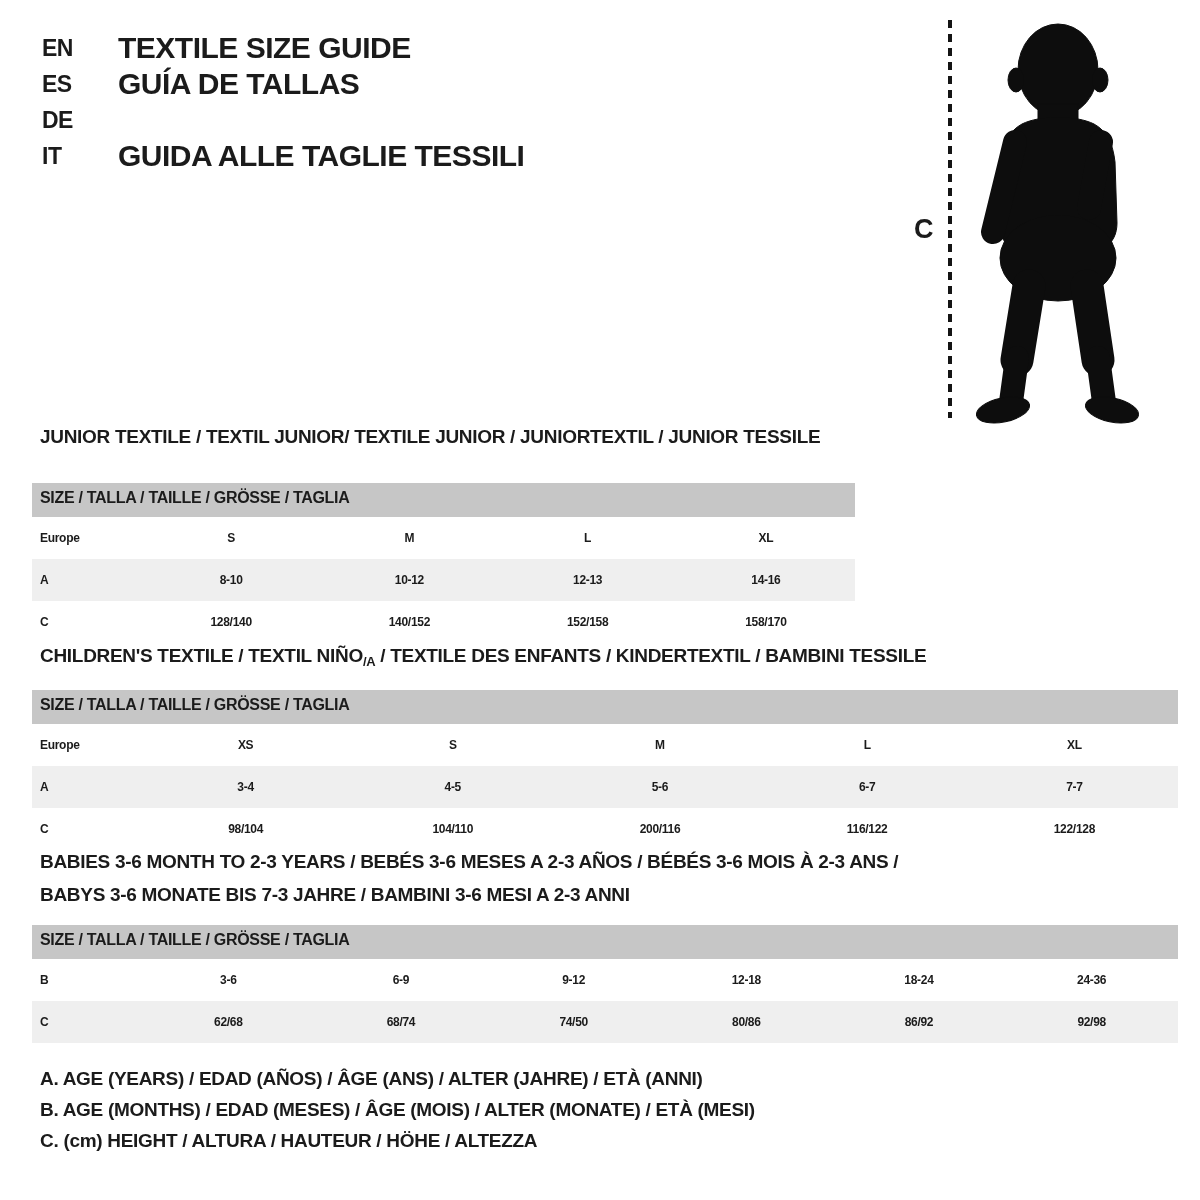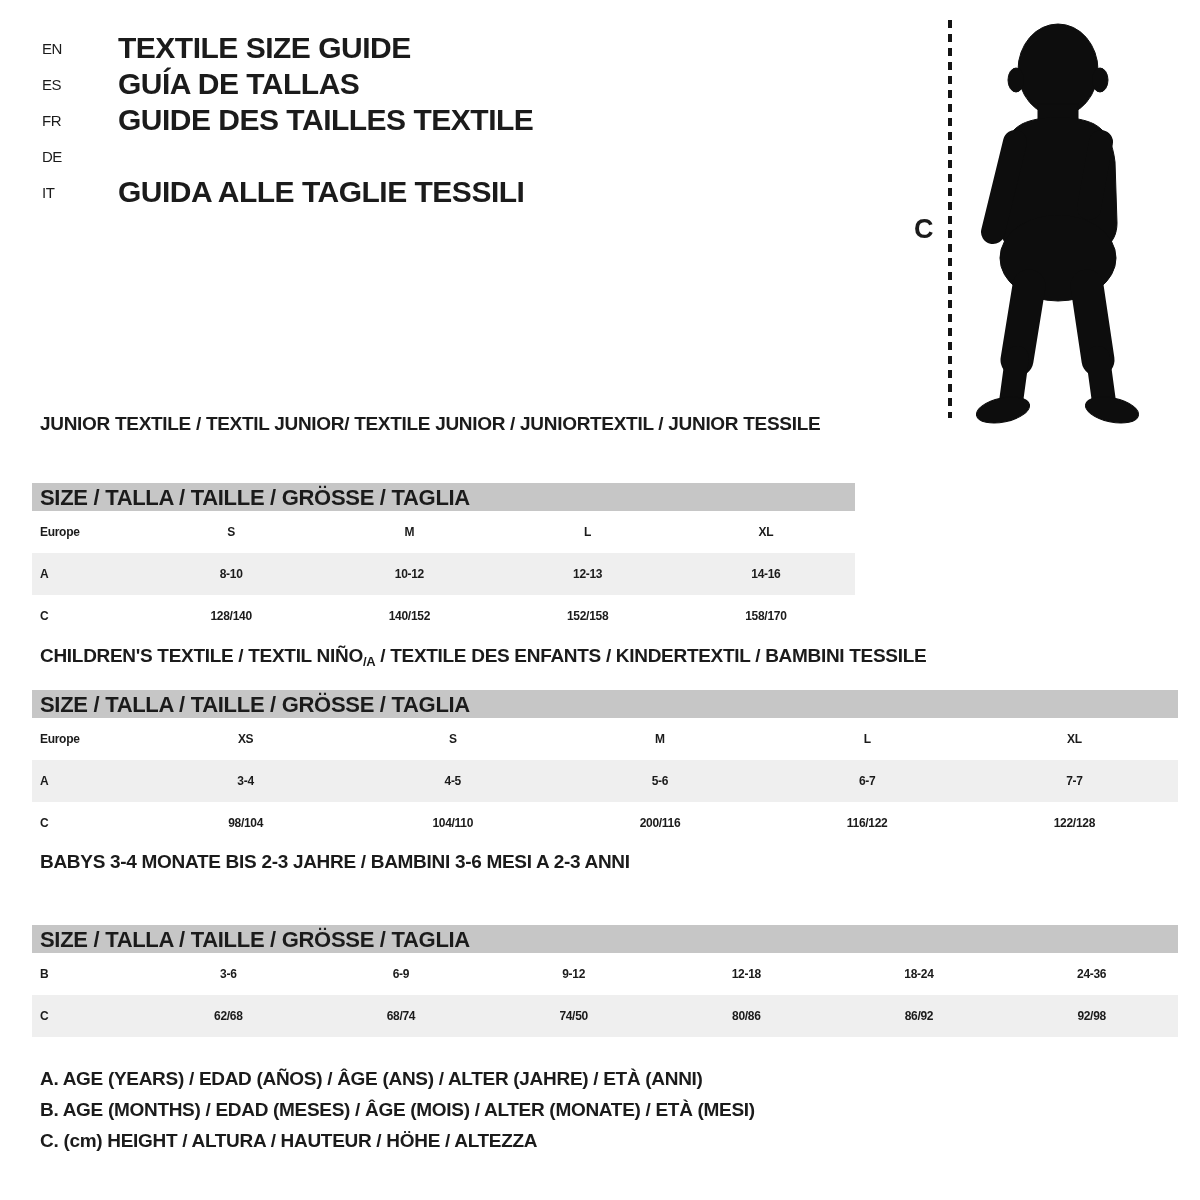--- a/index.html
+++ b/index.html
@@ -12,21 +12,21 @@
   body{
     width:1200px;height:1200px;background:#ffffff;
     font-family:"Liberation Sans", sans-serif;
     color:var(--text);
   }
   .page{position:relative;width:1200px;height:1200px;overflow:hidden;}
 
   
   .lang-list{position:absolute;top:30px;left:42px;}
   .lang-row{display:flex;height:36px;align-items:center;}
-  .lang-code{width:76px;font-weight:normal;font-size:15px;letter-spacing:-0.5px;}
+  .lang-code{width:76px;font-weight:bold;font-size:23px;letter-spacing:-0.5px;}
   .lang-title{font-weight:bold;font-size:30px;letter-spacing:-0.5px;white-space:nowrap;}
 
   
   .figure{position:absolute;top:14px;left:912px;width:250px;height:412px;}
   .dash-line{
     position:absolute;left:36px;top:6px;width:4px;height:398px;
     background:repeating-linear-gradient(to bottom, #141414 0 8px, transparent 8px 14px);
   }
   .figure-label{position:absolute;left:2px;top:200px;font-weight:bold;font-size:27px;}
   .baby-svg{position:absolute;left:58px;top:4px;}
@@ -35,22 +35,22 @@
   .sec-title{
     position:absolute;left:40px;font-weight:bold;font-size:19px;
     letter-spacing:-0.3px;white-space:nowrap;
   }
   .sub{font-size:13px;vertical-align:-4px;font-weight:bold;}
   .title-line{line-height:33px;}
 
   
   .tbl-wrap{position:absolute;left:32px;}
   .size-head{
-    background:var(--header-bar);height:28px;line-height:30px;
-    padding-left:8px;font-weight:bold;font-size:22px;letter-spacing:-0.3px;
+    background:var(--header-bar);height:34px;line-height:30px;
+    padding-left:8px;font-weight:bold;font-size:16px;letter-spacing:-0.3px;
   }
   table.size-table{border-collapse:collapse;table-layout:fixed;width:100%;}
   table.size-table td{
     height:42px;text-align:center;font-weight:bold;font-size:12px;
     letter-spacing:-0.3px;padding:0;
   }
   table.size-table td.lbl{width:110px;text-align:left;padding-left:8px;}
   tr.shaded td{background:var(--row-shaded);}
 
   
@@ -63,24 +63,20 @@
 <div class="page">
 
   <div class="lang-list">
     <div class="lang-row">
       <span class="lang-code">EN</span>
       <span class="lang-title">TEXTILE SIZE GUIDE</span>
     </div>
     <div class="lang-row">
       <span class="lang-code">ES</span>
       <span class="lang-title">GUÍA DE TALLAS</span>
-    </div>
-    <div class="lang-row">
-      <span class="lang-code">FR</span>
-      <span class="lang-title">GUIDE DES TAILLES TEXTILE</span>
     </div>
     <div class="lang-row">
       <span class="lang-code">DE</span>
     </div>
     <div class="lang-row">
       <span class="lang-code">IT</span>
       <span class="lang-title">GUIDA ALLE TAGLIE TESSILI</span>
     </div>
   </div>
 
@@ -100,21 +96,21 @@
         <line x1="59" y1="268" x2="47" y2="342" stroke-width="33" stroke-linecap="round"></line>
         <line x1="117" y1="268" x2="128" y2="342" stroke-width="33" stroke-linecap="round"></line>
         <line x1="47" y1="340" x2="41" y2="384" stroke-width="24" stroke-linecap="round"></line>
         <line x1="128" y1="340" x2="134" y2="384" stroke-width="24" stroke-linecap="round"></line>
         <ellipse cx="33" cy="392" rx="27" ry="12" transform="rotate(-12 33 392)"></ellipse>
         <ellipse cx="142" cy="392" rx="27" ry="12" transform="rotate(12 142 392)"></ellipse>
       </g>
     </svg>
   </div>
 
-  <div class="sec-title" style="top:413px;">JUNIOR TEXTILE / TEXTIL JUNIOR/ TEXTILE JUNIOR / JUNIORTEXTIL / JUNIOR TESSILE</div>
+  <div class="sec-title" style="top:426px;">JUNIOR TEXTILE / TEXTIL JUNIOR/ TEXTILE JUNIOR / JUNIORTEXTIL / JUNIOR TESSILE</div>
   <div class="tbl-wrap" style="top:483px;width:823px;">
     <div class="size-head">SIZE / TALLA / TAILLE / GRÖSSE / TAGLIA</div>
     <table class="size-table">
       <tbody>
           <tr>
         <td class="lbl">Europe</td>
         <td>S</td>
         <td>M</td>
         <td>L</td>
         <td>XL</td>
@@ -164,21 +160,22 @@
         <td>104/110</td>
         <td>200/116</td>
         <td>116/122</td>
         <td>122/128</td>
       </tr>
     </tbody>
       </table>
   </div>
 
   <div class="sec-title" style="top:845px;">
-    <div class="title-line">BABYS 3-4 MONATE BIS 2-3 JAHRE / BAMBINI 3-6 MESI A 2-3 ANNI</div>
+    <div class="title-line">BABIES 3-6 MONTH TO 2-3 YEARS / BEBÉS 3-6 MESES A 2-3 AÑOS / BÉBÉS 3-6 MOIS À 2-3 ANS /</div>
+    <div class="title-line">BABYS 3-6 MONATE BIS 7-3 JAHRE / BAMBINI 3-6 MESI A 2-3 ANNI</div>
   </div>
   <div class="tbl-wrap" style="top:925px;width:1146px;">
     <div class="size-head">SIZE / TALLA / TAILLE / GRÖSSE / TAGLIA</div>
     <table class="size-table">
       <tbody>
           <tr>
         <td class="lbl">B</td>
         <td>3-6</td>
         <td>6-9</td>
         <td>9-12</td>

